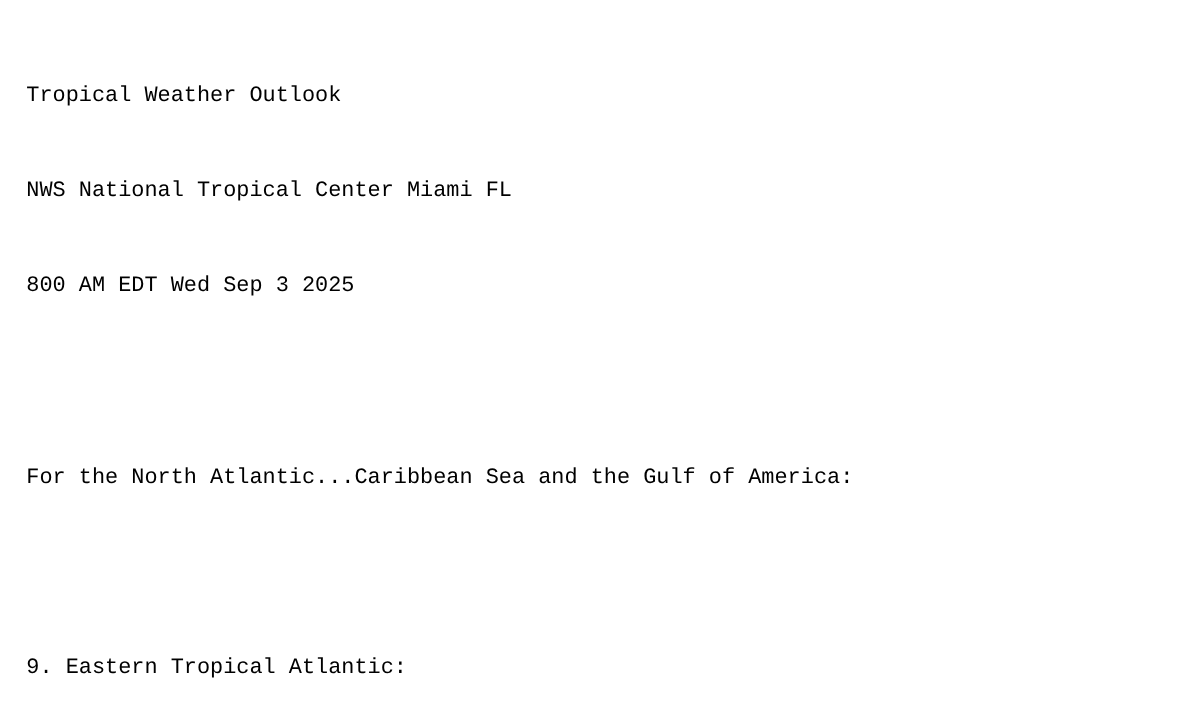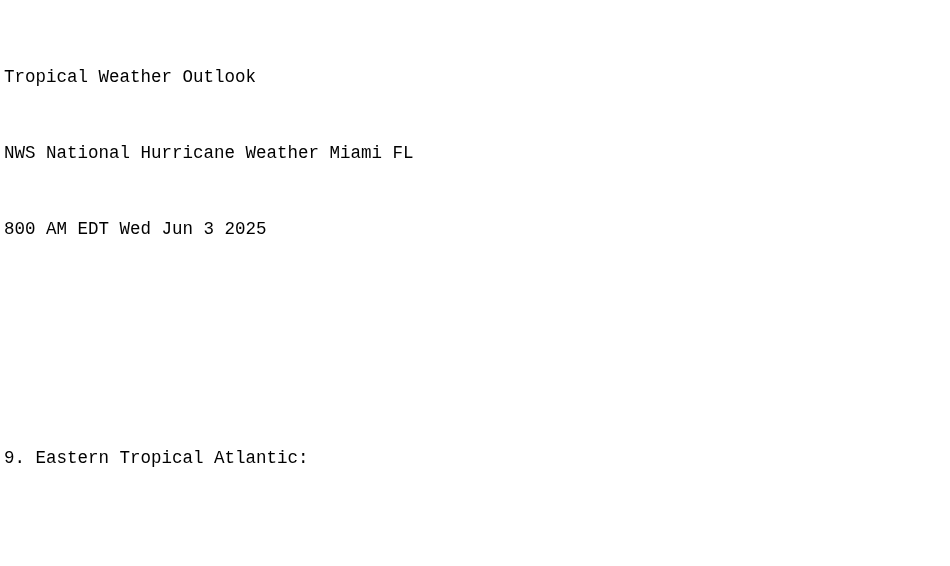--- a/index.html
+++ b/index.html
@@ -7,21 +7,21 @@
     padding: 0;
     background: #ffffff;
   }
   body {
     width: 950px;
     height: 566px;
     overflow: hidden;
     font-family: "Liberation Mono", "DejaVu Sans Mono", monospace;
   }
   .document {
-    padding: 14px 0 0 4px;
+    padding: 14px 0 0 21px;
     box-sizing: border-box;
     width: 950px;
     height: 566px;
   }
   .report {
     font-family: "Liberation Mono", "DejaVu Sans Mono", monospace;
     font-size: 17.5px;
     line-height: 25.4px;
     color: #000000;
     white-space: pre;
@@ -35,23 +35,24 @@
   .blank {
     min-height: 25.4px;
   }
 </style>
 </head>
 <body>
 
 <div class="document">
   <div class="report">
     <div class="line">Tropical Weather Outlook</div>
-    <div class="line">NWS National Hurricane Weather Miami FL</div>
-    <div class="line">800 AM EDT Wed Jun 3 2025</div>
+    <div class="line">NWS National Tropical Center Miami FL</div>
+    <div class="line">800 AM EDT Wed Sep 3 2025</div>
     <div class="line blank">&nbsp;</div>
+    <div class="line">For the North Atlantic...Caribbean Sea and the Gulf of America:</div>
     <div class="line blank">&nbsp;</div>
     <div class="line">9. Eastern Tropical Atlantic:</div>
     
     
     
     
     
     
     
     

